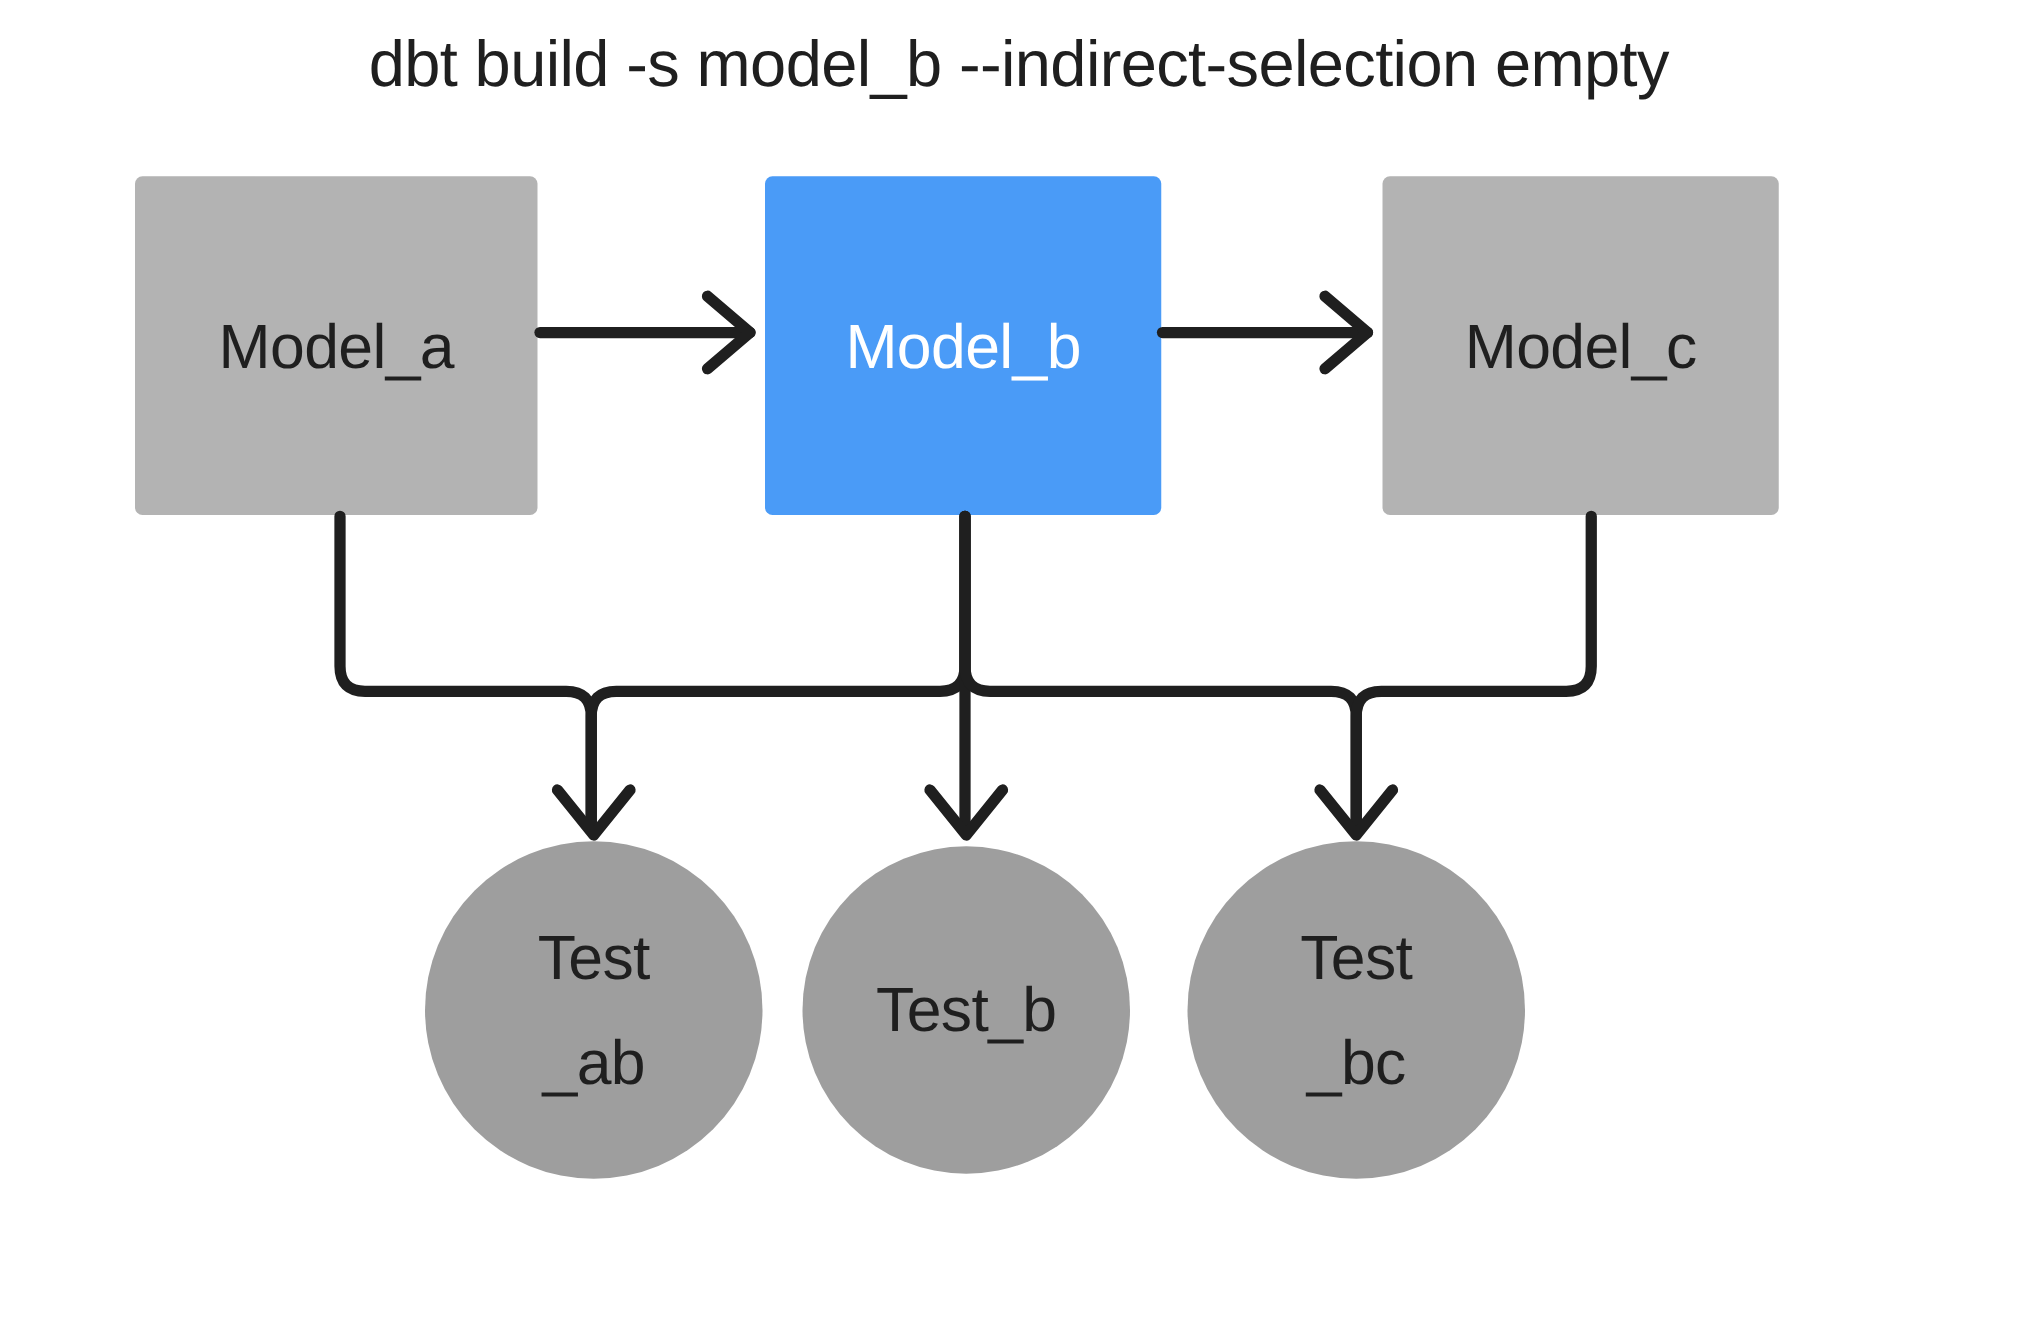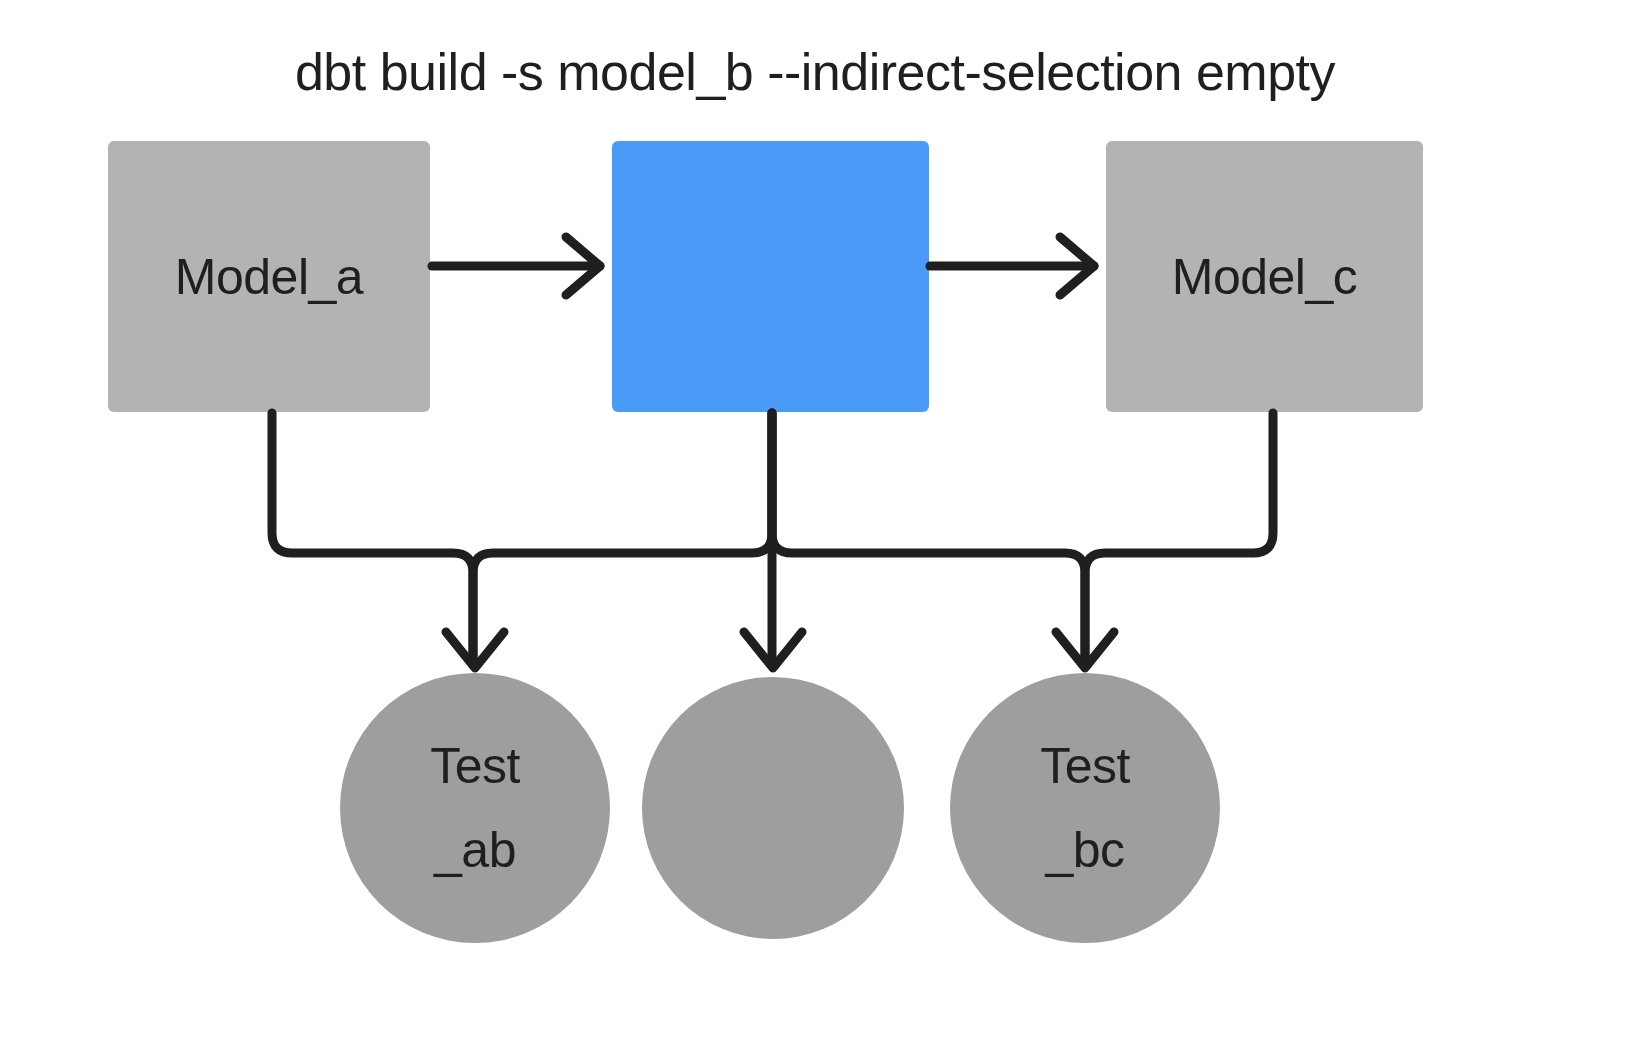--- a/index.html
+++ b/index.html
@@ -45,21 +45,20 @@
   }
   #diagram-title {
     position: absolute;
     left: 0;
     top: 22px;
     width: 1630px;
     text-align: center;
     font-size: 52px;
     letter-spacing: -0.5px;
     color: #1f1f1f;
-    margin-top: 20px;
   }
 </style>
 </head>
 <body>
 
 <div id="canvas">
 
   <div id="diagram-title">dbt build -s model_b --indirect-selection empty</div>
 
   <svg id="dag-svg" viewBox="0 0 1630 1060">
@@ -95,27 +94,31 @@
       <path d="M 1273 413 L 1273 533 Q 1273 553 1253 553 L 1105 553 Q 1085 553 1085 573 L 1085 660"></path>
 
       <path d="M 446 632 L 475 668 L 504 632"></path>
       <path d="M 744 632 L 773 668 L 802 632"></path>
       <path d="M 1056 632 L 1085 668 L 1114 632"></path>
     </g>
   </svg>
 
   <div class="node-label box-label" style="left:108px; top:141px; width:322px; height:271px; color:#1f1f1f;">Model_a</div>
 
+  <div class="node-label box-label" style="left:612px; top:141px; width:317px; height:271px; color:#ffffff;">Model_b</div>
 
   <div class="node-label box-label" style="left:1106px; top:141px; width:317px; height:271px; color:#1f1f1f;">Model_c</div>
 
   <div class="node-label circle-label" style="left:340px; top:673px; width:270px; height:270px; flex-direction:column; color:#1f1f1f;">
     <span>Test</span>
     <span>_ab</span>
   </div>
 
+  <div class="node-label circle-label" style="left:642px; top:677px; width:262px; height:262px; flex-direction:column; color:#1f1f1f;">
+    <span>Test_b</span>
+  </div>
 
   <div class="node-label circle-label" style="left:950px; top:673px; width:270px; height:270px; flex-direction:column; color:#1f1f1f;">
     <span>Test</span>
     <span>_bc</span>
   </div>
 
 </div>
 
 </body></html>

